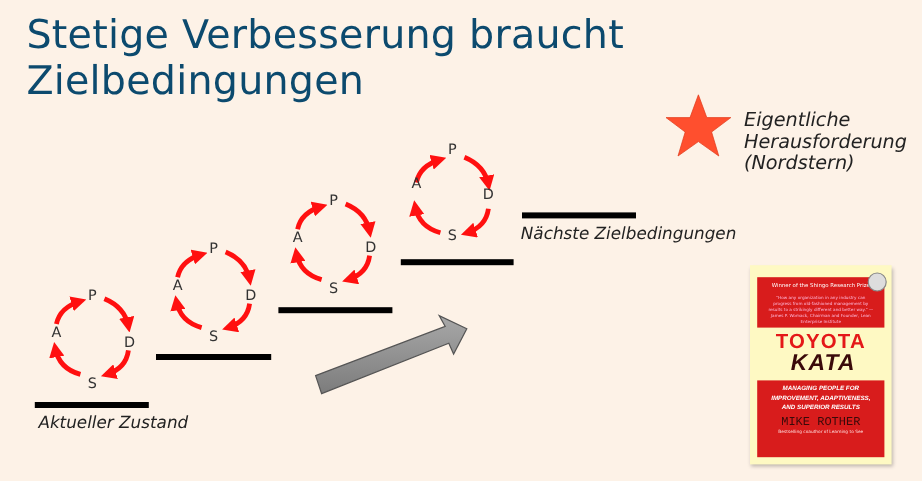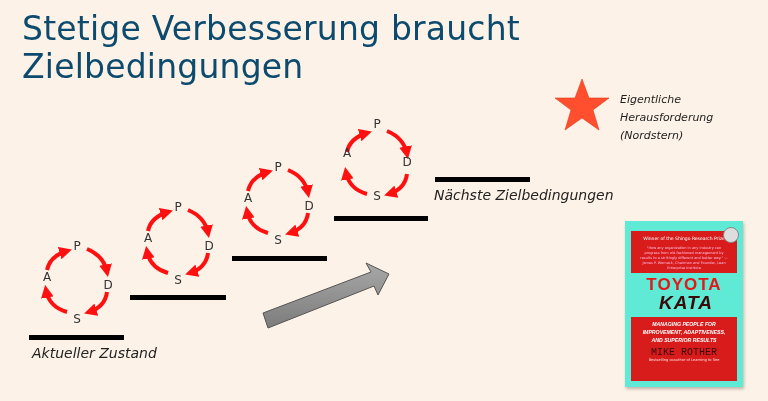--- a/index.html
+++ b/index.html
@@ -1,23 +1,23 @@
 <!DOCTYPE html>
 <html><head>
   <meta charset="utf-8">
   <style>
     html, body { margin:0; padding:0; }
     body { width:768px; height:401px; background:#fdf2e7; position:relative; overflow:hidden; font-family:"DejaVu Sans", sans-serif; }
     .title { position:absolute; left:22px; top:10px; font-size:33px; line-height:38px; color:#0c4a6e; font-weight:400; letter-spacing:0.2px; }
     .bar { position:absolute; height:5px; background:#000; }
     .label { position:absolute; font-style:italic; color:#222; font-size:14px; }
-    .nord { position:absolute; left:620px; top:91px; font-size:11px; line-height:18px; font-style:italic; color:#222; }
+    .nord { position:absolute; left:620px; top:91px; font-size:16px; line-height:18px; font-style:italic; color:#222; }
     svg.layer { position:absolute; left:0; top:0; }
     .cyc text { font-family:"DejaVu Sans", sans-serif; font-size:12px; fill:#333; text-anchor:middle; }
-    .book { position:absolute; left:625px; top:221px; width:118px; height:166px; background:#5eead4; box-shadow:1px 2px 3px rgba(0,0,0,0.25); }
+    .book { position:absolute; left:625px; top:221px; width:118px; height:166px; background:#fef9c3; box-shadow:1px 2px 3px rgba(0,0,0,0.25); }
     .book .top { position:absolute; left:6px; top:10px; width:106px; height:42px; background:#d81c1c; }
     .book .top .l1 { color:#fff; font-size:4.5px; text-align:center; margin-top:5px; }
     .book .top .l2 { color:#fbd; font-size:3.5px; text-align:center; margin-top:5px; line-height:5px; padding:0 8px; }
     .book .badge { position:absolute; right:4px; top:6px; width:14px; height:14px; border-radius:50%; background:#ddd; border:1px solid #888; }
     .book .t1 { position:absolute; left:0; top:54px; width:118px; text-align:center; color:#e41818; font-weight:bold; font-size:17px; letter-spacing:1px; font-family:"Liberation Sans", sans-serif; }
     .book .t2 { position:absolute; left:0; top:71px; width:122px; text-align:center; color:#3a0a0a; font-weight:bold; font-style:italic; font-size:19px; letter-spacing:1px; font-family:"Liberation Sans", sans-serif; }
     .book .bot { position:absolute; left:6px; top:96px; width:106px; height:64px; background:#d81c1c; }
     .book .sub { color:#fff; font-weight:bold; font-style:italic; font-size:5.2px; text-align:center; line-height:8px; margin-top:3px; font-family:"Liberation Sans", sans-serif; }
     .book .auth { color:#3a0a0a; font-size:10px; text-align:center; margin-top:3px; font-family:Liberation Mono, monospace; }
     .book .auth2 { color:#fdd; font-size:3.6px; text-align:center; }

